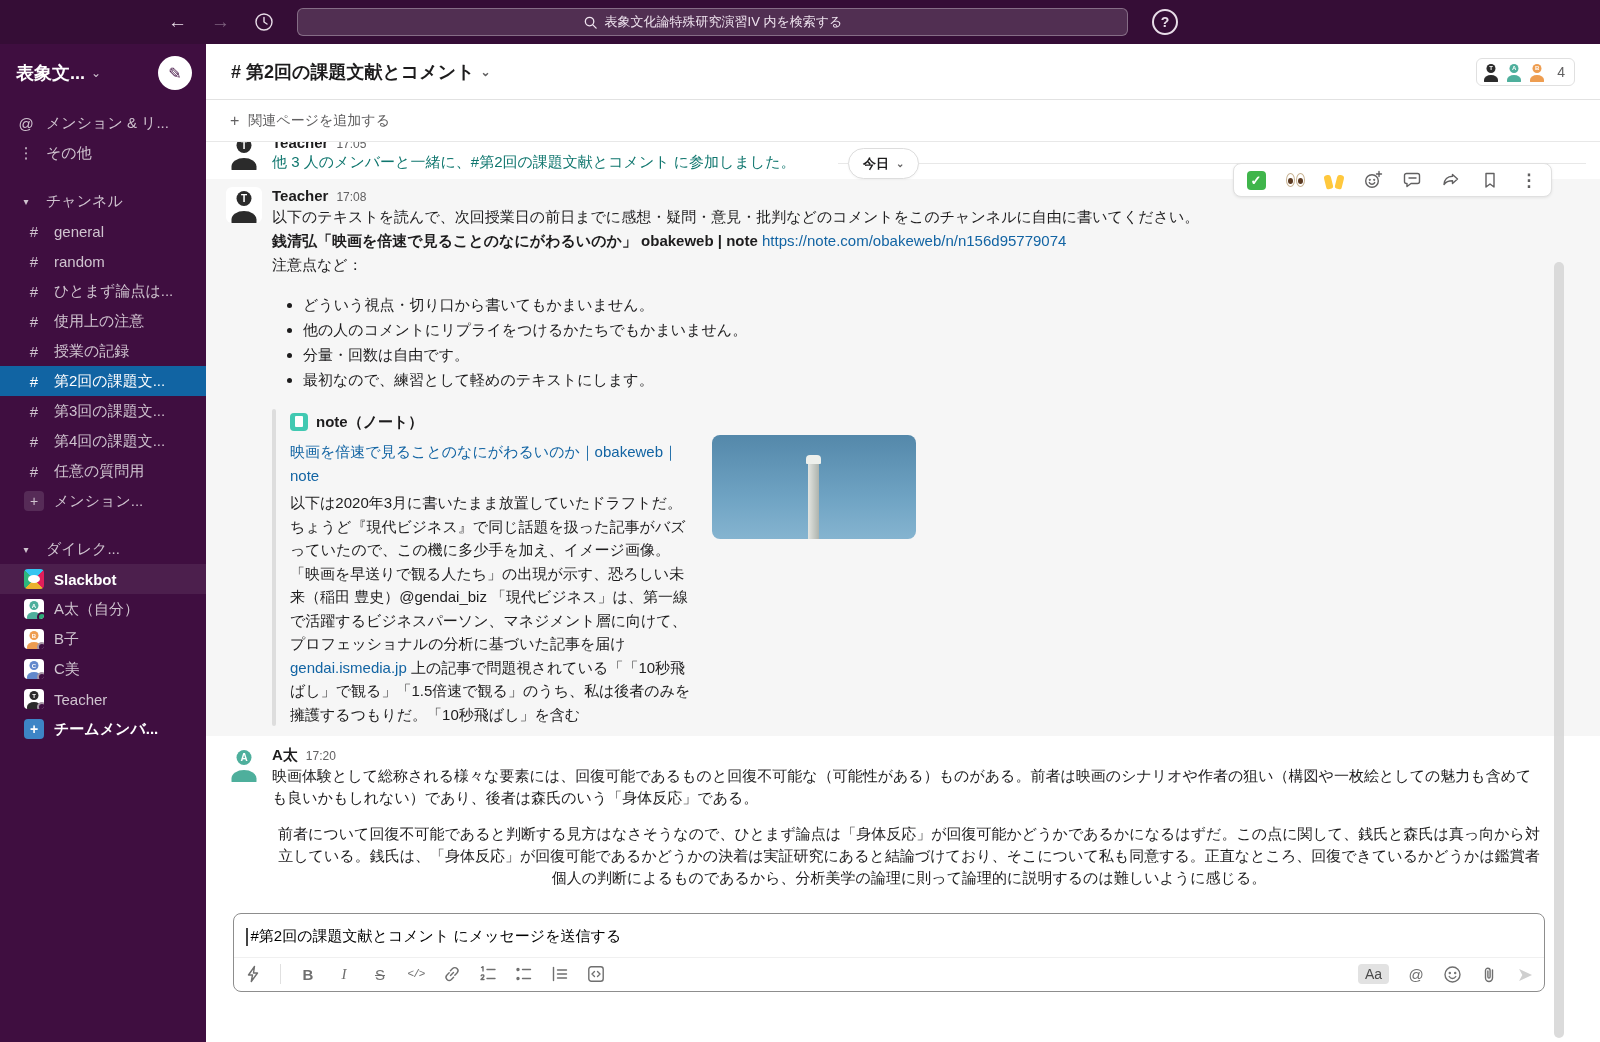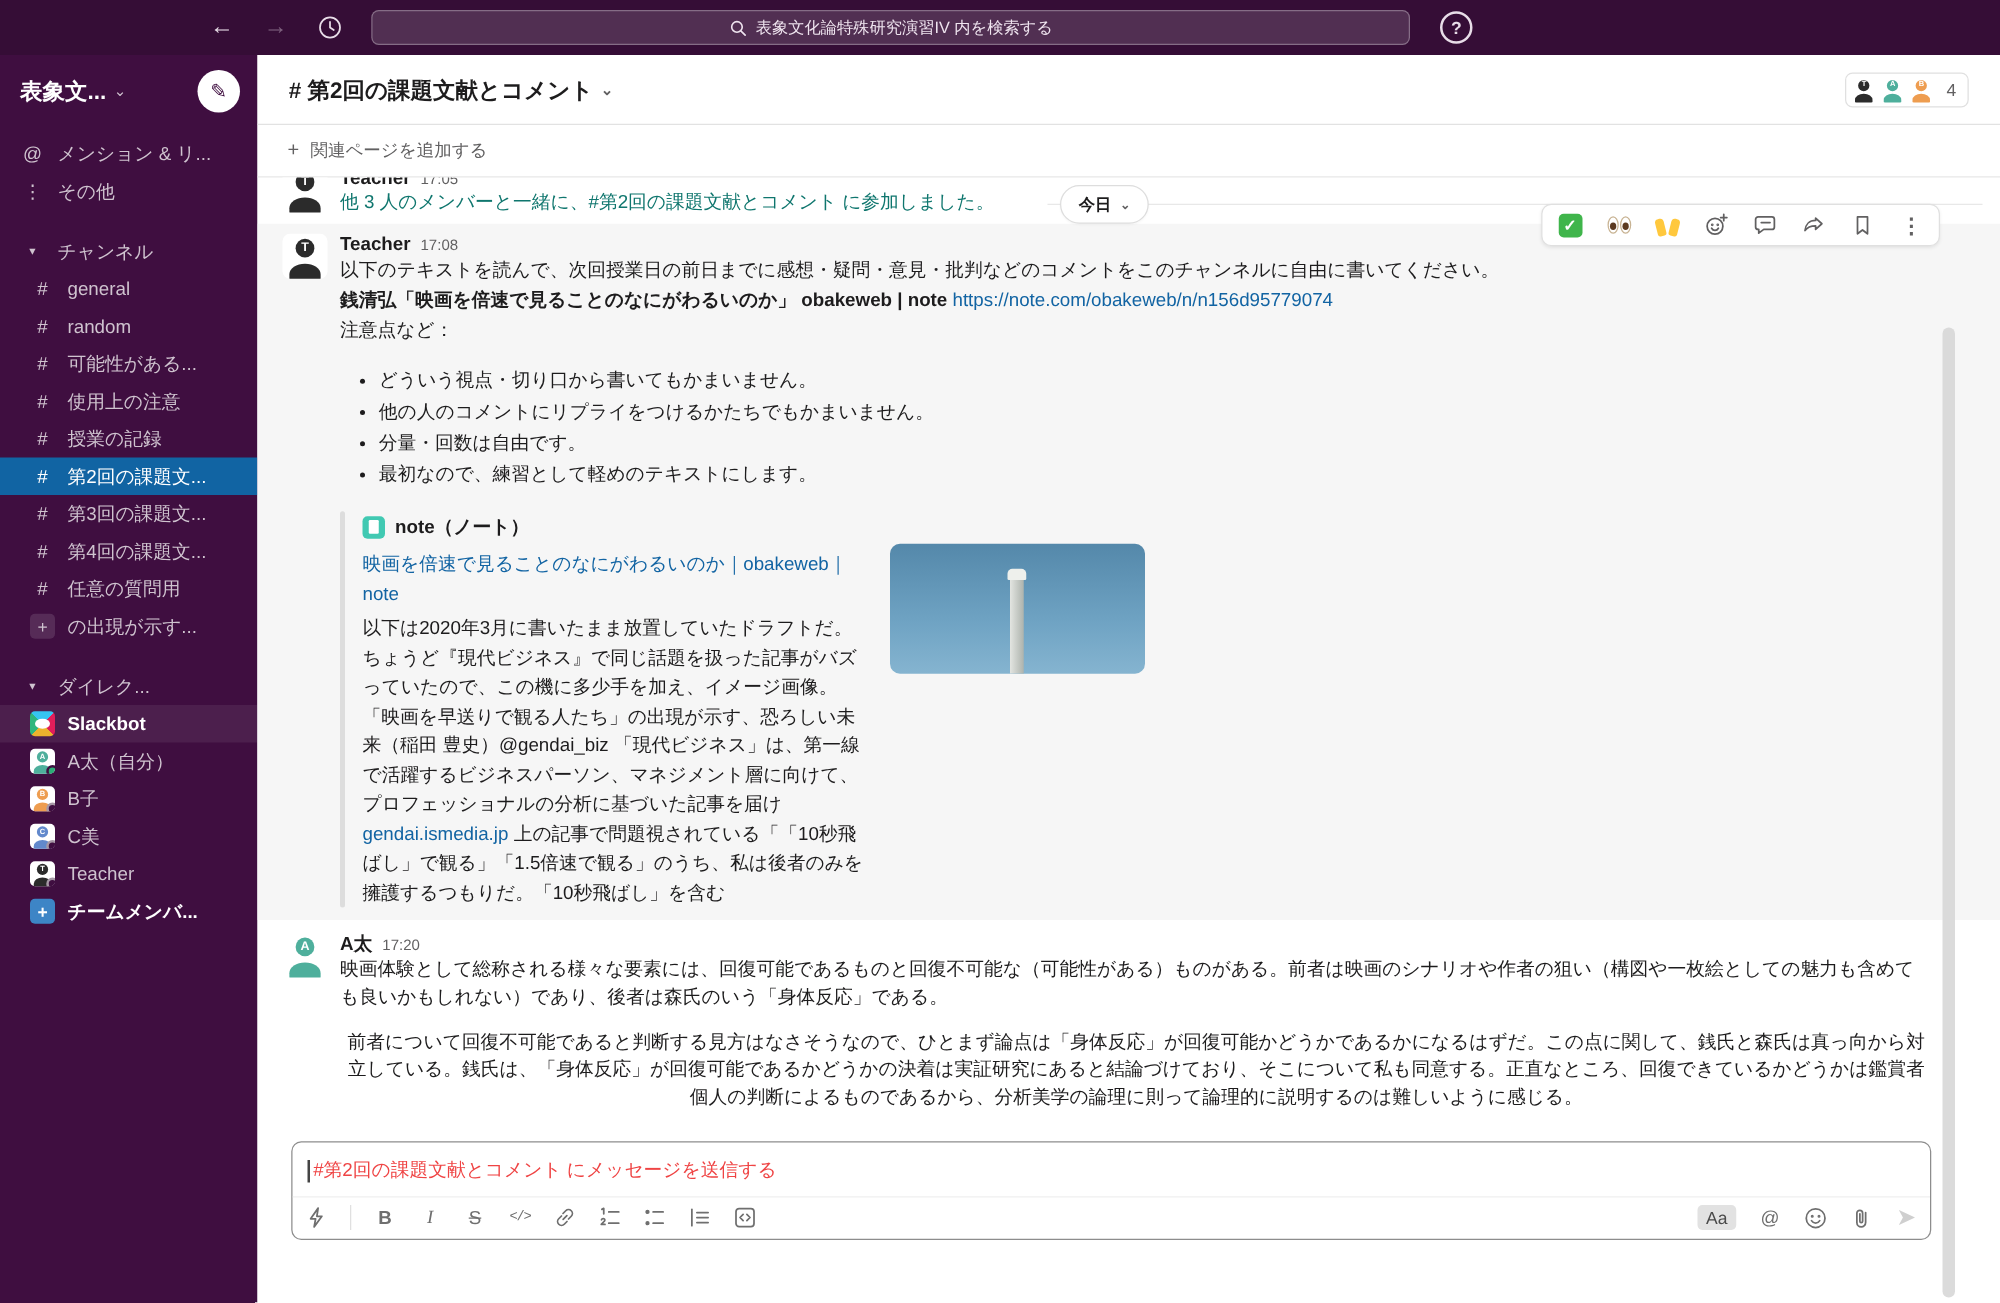--- a/index.html
+++ b/index.html
@@ -114,21 +114,21 @@
   .kebab { font-size:17px; color:#616061; font-weight:700; }
   svg.ic { stroke:currentColor; fill:none; stroke-width:1.4; stroke-linecap:round; stroke-linejoin:round; }
 
   
   .msg.plain { padding-top:10px; }
   .para2 { margin-top:14px;text-align:center; }
 
   
   .composer-wrap { flex-shrink:0; padding:0 55px 0 27px; }
   .composer { border:1px solid #8D8D8D; border-radius:8px; background:#fff; overflow:hidden; }
-  .comp-input { padding:13px 12px 11px; display:flex; align-items:center; font-size:15px; color:#ef4444; cursor:text; }
+  .comp-input { padding:13px 12px 11px; display:flex; align-items:center; font-size:15px; color:#000000; cursor:text; }
   .caret { display:inline-block; width:1.5px; height:18px; background:#444; margin-right:3px; }
   .comp-toolbar { display:flex; align-items:center; padding:6px 10px 7px; border-top:1px solid #F0F0F0; color:#6F6F6F; }
   .ct-left { display:flex; align-items:center; gap:18px; }
   .ct-right { margin-left:auto; display:flex; align-items:center; gap:18px; }
   .ct-btn { display:flex; align-items:center; justify-content:center; min-width:18px; height:20px; cursor:pointer; font-size:15px; color:#6F6F6F; }
   .ct-div { width:1px; height:20px; background:#E0E0E0; }
   .ct-b { font-weight:800; }
   .ct-i { font-style:italic; font-family:"Liberation Serif", serif; }
   .ct-s { text-decoration:line-through; }
   .ct-code { font-family:"Liberation Mono", monospace; font-size:11px; letter-spacing:-1px; }
@@ -193,21 +193,21 @@
       <div class="sb-item indent">
           <span class="sb-ico">#</span>
           <span>general</span>
         </div>
       <div class="sb-item indent">
           <span class="sb-ico">#</span>
           <span>random</span>
         </div>
       <div class="sb-item indent">
           <span class="sb-ico">#</span>
-          <span>可能性がある...</span>
+          <span>ひとまず論点は...</span>
         </div>
       <div class="sb-item indent">
           <span class="sb-ico">#</span>
           <span>使用上の注意</span>
         </div>
       <div class="sb-item indent">
           <span class="sb-ico">#</span>
           <span>授業の記録</span>
         </div>
       <div class="sb-item indent selected">
@@ -221,21 +221,21 @@
       <div class="sb-item indent">
           <span class="sb-ico">#</span>
           <span>第4回の課題文...</span>
         </div>
       <div class="sb-item indent">
           <span class="sb-ico">#</span>
           <span>任意の質問用</span>
         </div>
       <div class="sb-item indent">
         <span class="plus-box">+</span>
-        <span>の出現が示す...</span>
+        <span>メンション...</span>
       </div>
 
       <div class="sb-item sb-section">
         <span class="sb-tri">▾</span>
         <span>ダイレク...</span>
       </div>
       <div class="sb-item indent bold hl">
         <span class="slackbot-ico"></span>
         <span>Slackbot</span>
       </div>

